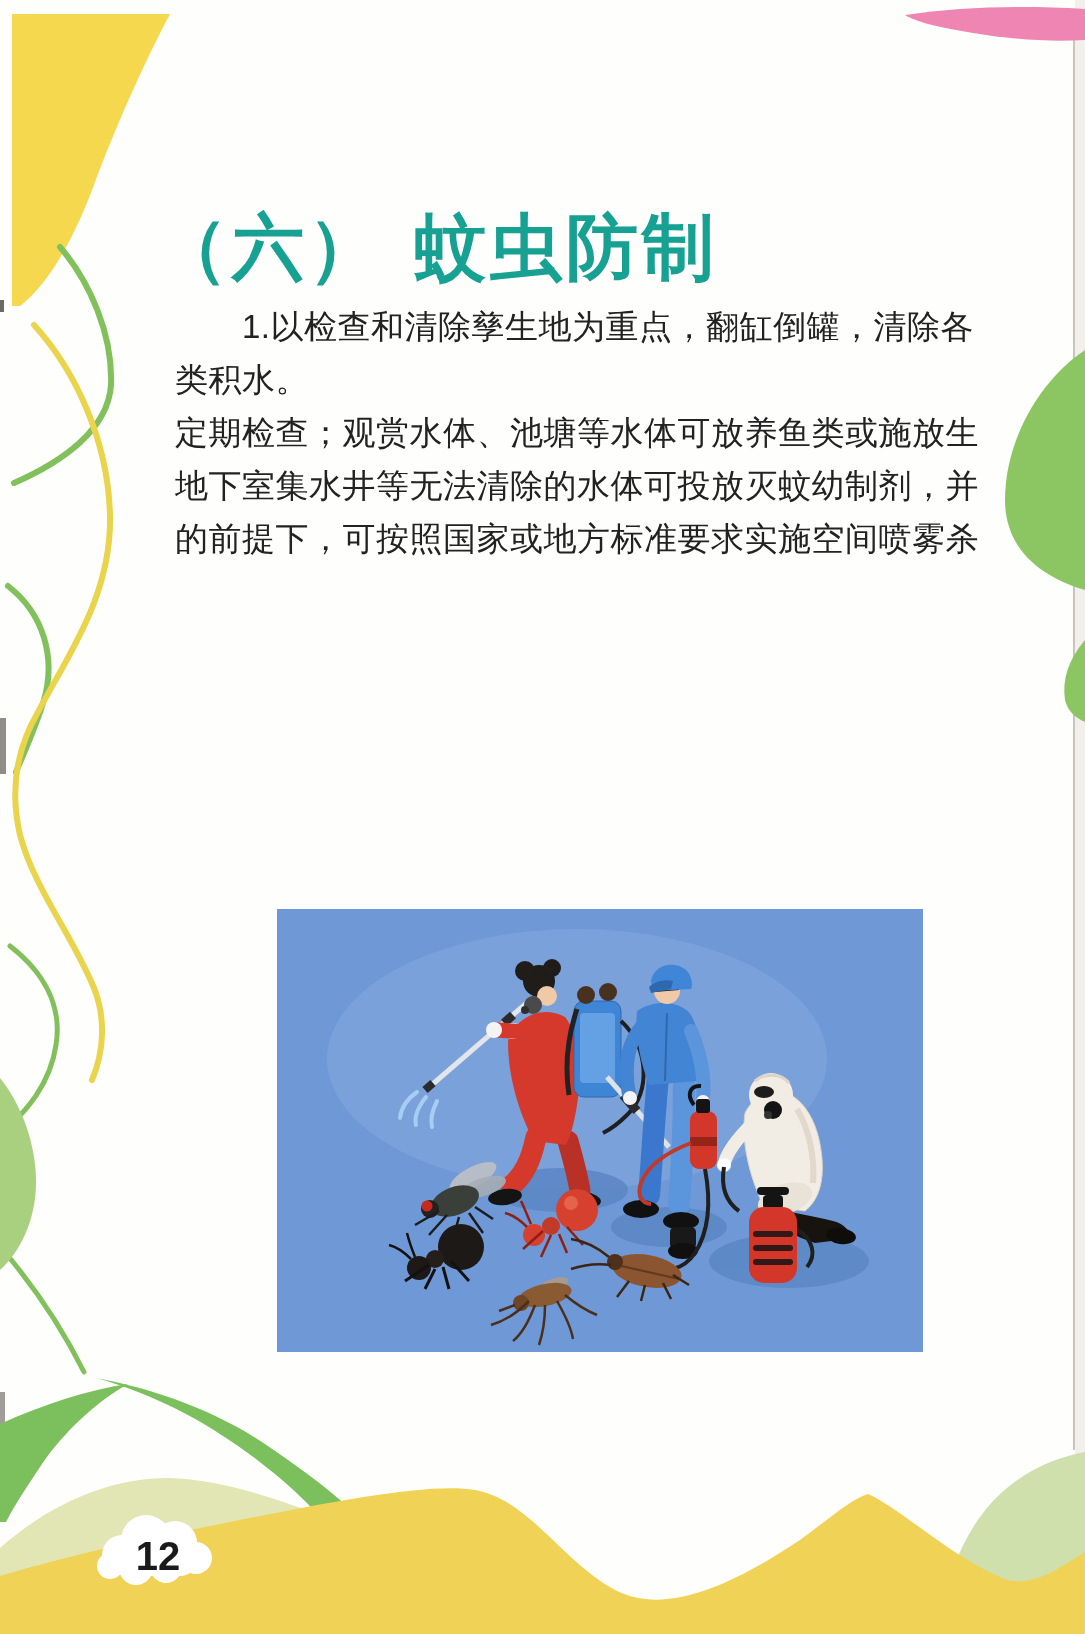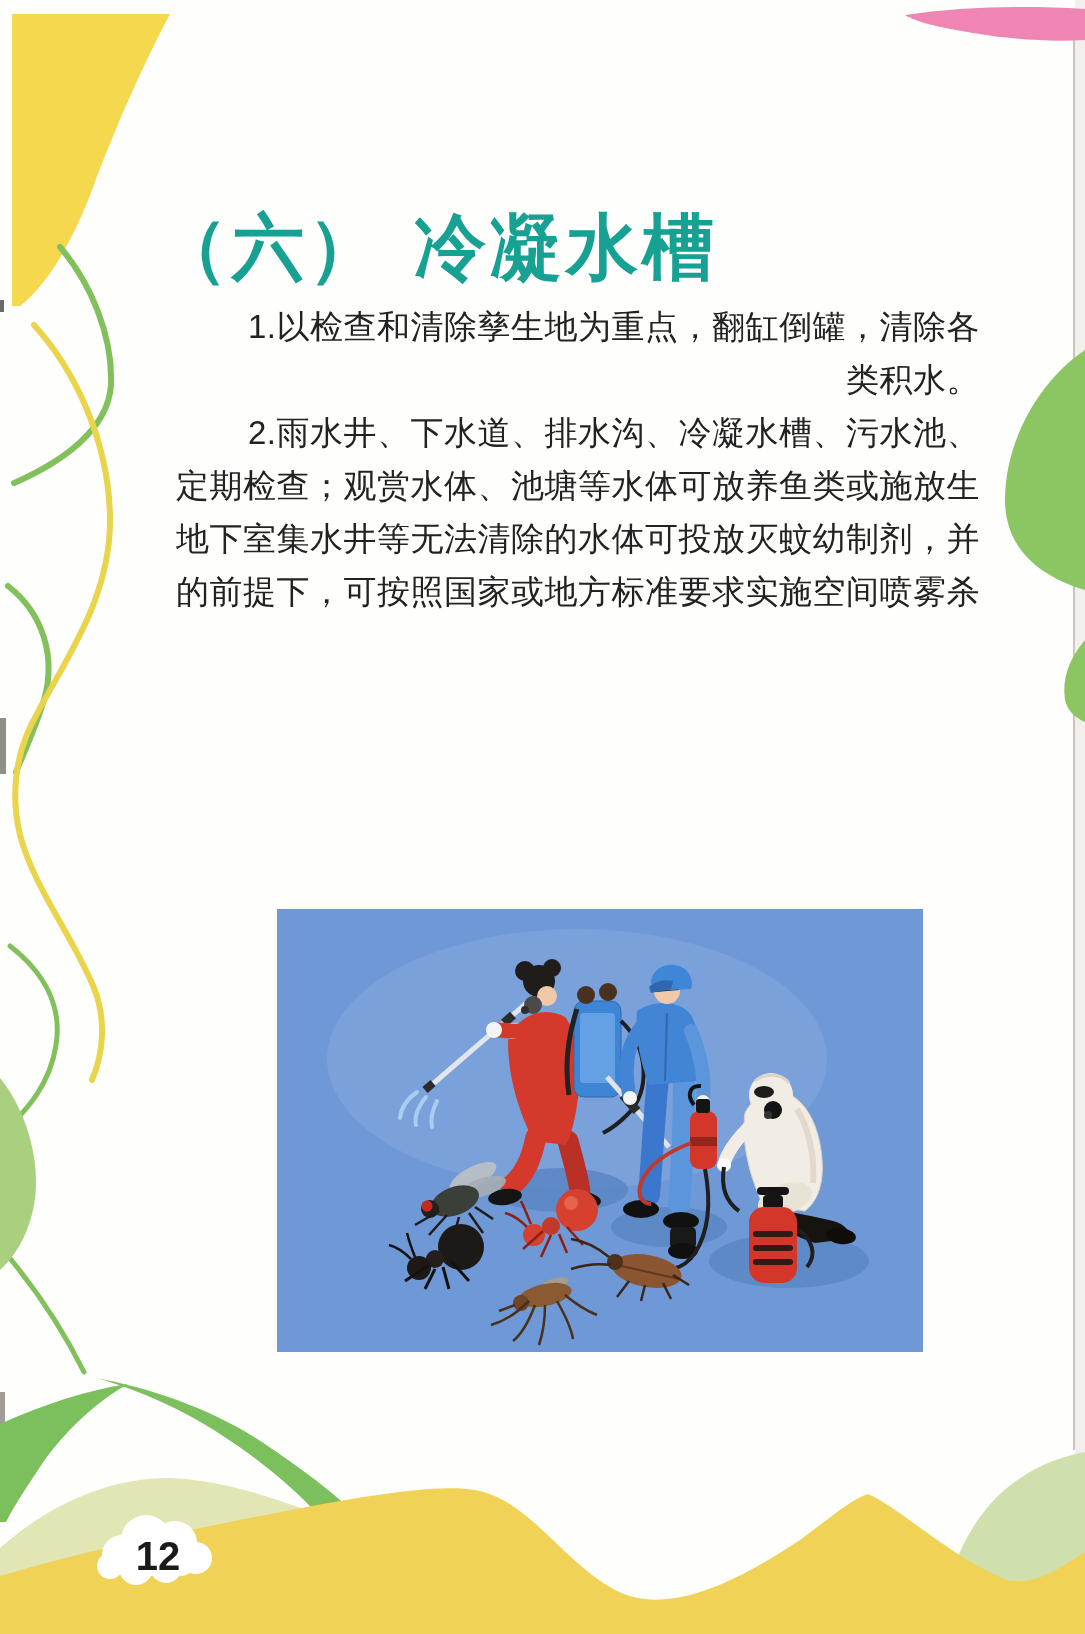--- a/index.html
+++ b/index.html
@@ -10,21 +10,21 @@
   }
   .decor-svg{position:absolute;left:0;top:0;width:1085px;height:1634px;display:block;}
   .page-title{
     position:absolute;left:156px;top:160px;
     display:flex;align-items:flex-start;gap:30px;
     color:#17a193;font-size:72px;font-weight:900;letter-spacing:4px;line-height:1.1;
     white-space:nowrap;
   }
   .body-text{
     position:absolute;left:175px;top:300px;width:805px;
-    font-size:33px;line-height:53px;color:#222;letter-spacing:.5px;text-align:right;
+    font-size:33px;line-height:53px;color:#222;letter-spacing:.5px;
   }
   .body-text .line{height:53px;white-space:nowrap;}
   .body-text .indent{padding-left:67px;}
   .illustration-box{
     position:absolute;left:277px;top:909px;width:646px;height:443px;
   }
   .illustration-box svg{display:block;width:100%;height:100%;}
 </style>
 </head>
 <body>
@@ -68,27 +68,26 @@
     <circle cx="110" cy="1566" r="13" fill="#ffffff"></circle>
     <circle cx="136" cy="1568" r="17" fill="#ffffff"></circle>
     <circle cx="166" cy="1567" r="16" fill="#ffffff"></circle>
     <rect x="112" y="1546" width="84" height="30" rx="15" fill="#ffffff"></rect>
     <text x="158" y="1570" text-anchor="middle" font-size="40" font-weight="600" fill="#1a1a1a">12</text>
   </g>
 </svg>
 
 <h1 class="page-title">
   <span>（六）</span>
-  <span>冷凝水槽</span>
+  <span>蚊虫防制</span>
 </h1>
 
 <div class="body-text">
   <div class="line indent">1.以检查和清除孳生地为重点，翻缸倒罐，清除各</div>
   <div class="line">类积水。</div>
-  <div class="line indent">2.雨水井、下水道、排水沟、冷凝水槽、污水池、</div>
   <div class="line">定期检查；观赏水体、池塘等水体可放养鱼类或施放生</div>
   <div class="line">地下室集水井等无法清除的水体可投放灭蚊幼制剂，并</div>
   <div class="line">的前提下，可按照国家或地方标准要求实施空间喷雾杀</div>
 </div>
 
 <div class="illustration-box">
 <svg viewBox="0 0 646 443" aria-hidden="true">
 
   <rect x="0" y="0" width="646" height="443" fill="#6f99d6"></rect>
   <ellipse cx="300" cy="150" rx="250" ry="130" fill="#ffffff" opacity="0.08"></ellipse>

